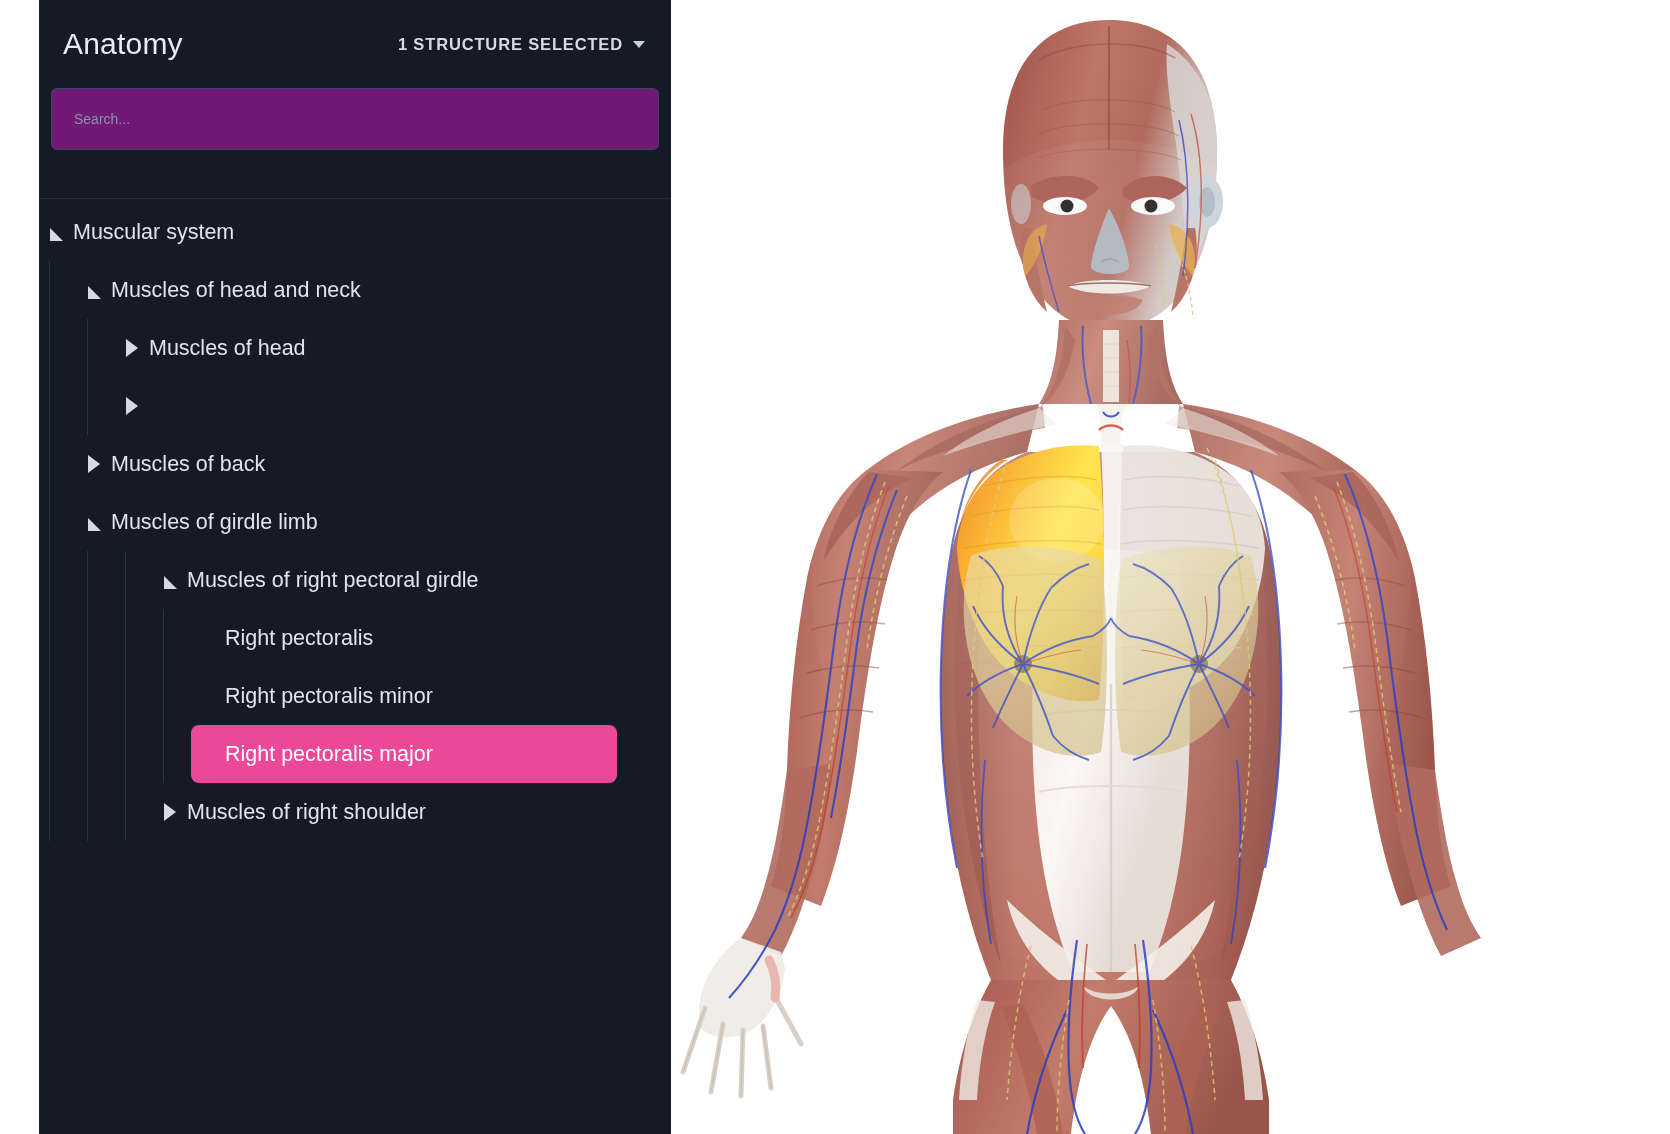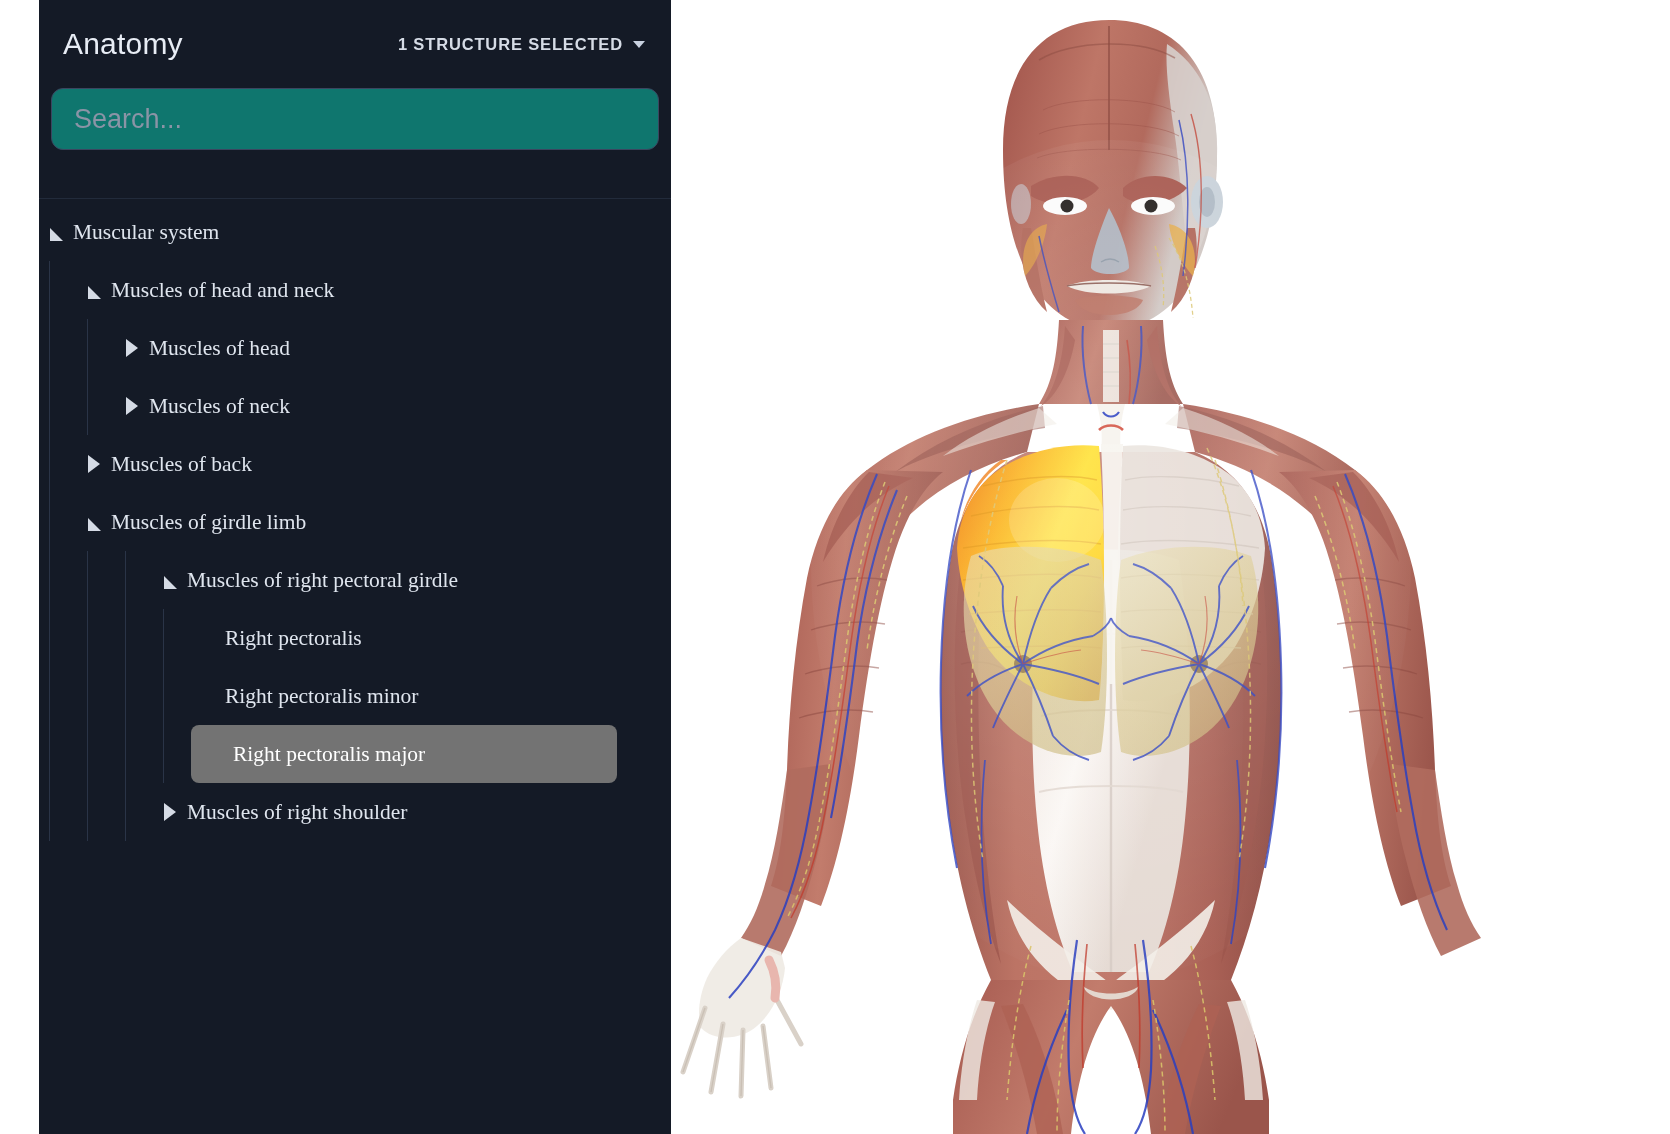--- a/index.html
+++ b/index.html
@@ -53,51 +53,50 @@
     width: 0; height: 0;
     border-left: 6.5px solid transparent;
     border-right: 6.5px solid transparent;
     border-top: 7.5px solid #C9D2E0;
     display: block;
   }
   #search-wrap { padding: 0 12px; }
   #search-input {
     width: 100%;
     height: 62px;
-    background: #0f766e;
+    background: #701a75;
     border: 1px solid #3B4660;
-    border-radius: 12px;
+    border-radius: 6px;
     color: #D6DCE6;
-    font-size: 27px;
+    font-size: 14px;
     font-family: "Liberation Sans", sans-serif;
     padding: 0 22px;
     outline: none;
   }
   #search-input::placeholder { color: #8A94A6; }
 
   
   #tree {
     flex: 1 1 auto;
     overflow: hidden;
     position: relative;
     padding-top: 4px;
   }
-  .node { position: relative; font-family: Liberation Serif, serif; }
+  .node { position: relative; }
   .node-row {
     display: flex;
     align-items: center;
     min-height: 58px;
     position: relative;
     cursor: pointer;
     border-radius: 8px;
     margin-right: 54px;
   }
   .node-row.selected {
-    background: #737373;
-    gap: 8px;
+    background: #ec4899;
   }
   .twisty {
     flex: 0 0 34px;
     width: 34px;
     height: 58px;
     display: flex; align-items: center; justify-content: center;
     cursor: pointer;
   }
   .twisty.spacer { cursor: default; }
   .tri-collapsed {
@@ -187,21 +186,20 @@
                       <span class="tri-collapsed"></span>
                     </span>
                     <span class="node-label">Muscles of head</span>
                   </div>
                 </div>
                 <div class="node">
                   <div class="node-row">
                     <span class="twisty">
                       <span class="tri-collapsed"></span>
                     </span>
-                    <span class="node-label">Muscles of neck</span>
                   </div>
                 </div>
               </div>
             </div>
             <div class="node">
               <div class="node-row">
                 <span class="twisty">
                   <span class="tri-collapsed"></span>
                 </span>
                 <span class="node-label">Muscles of back</span>

